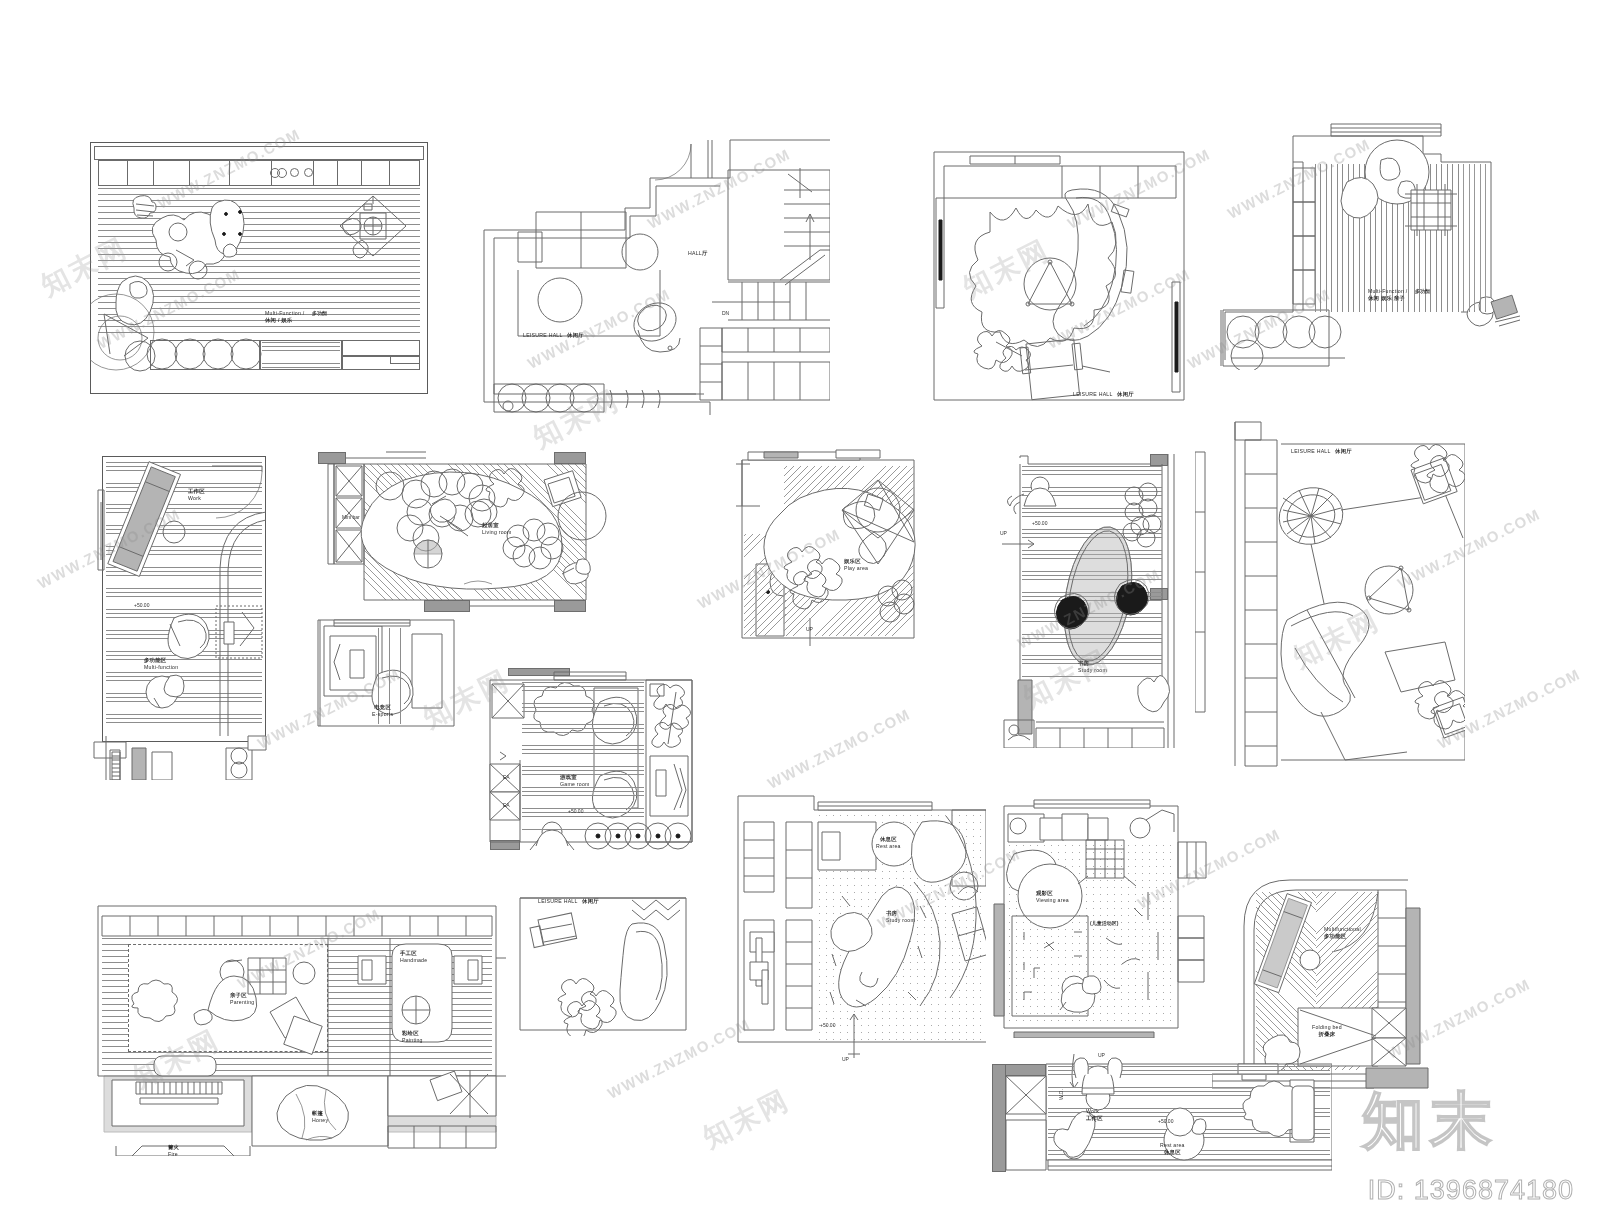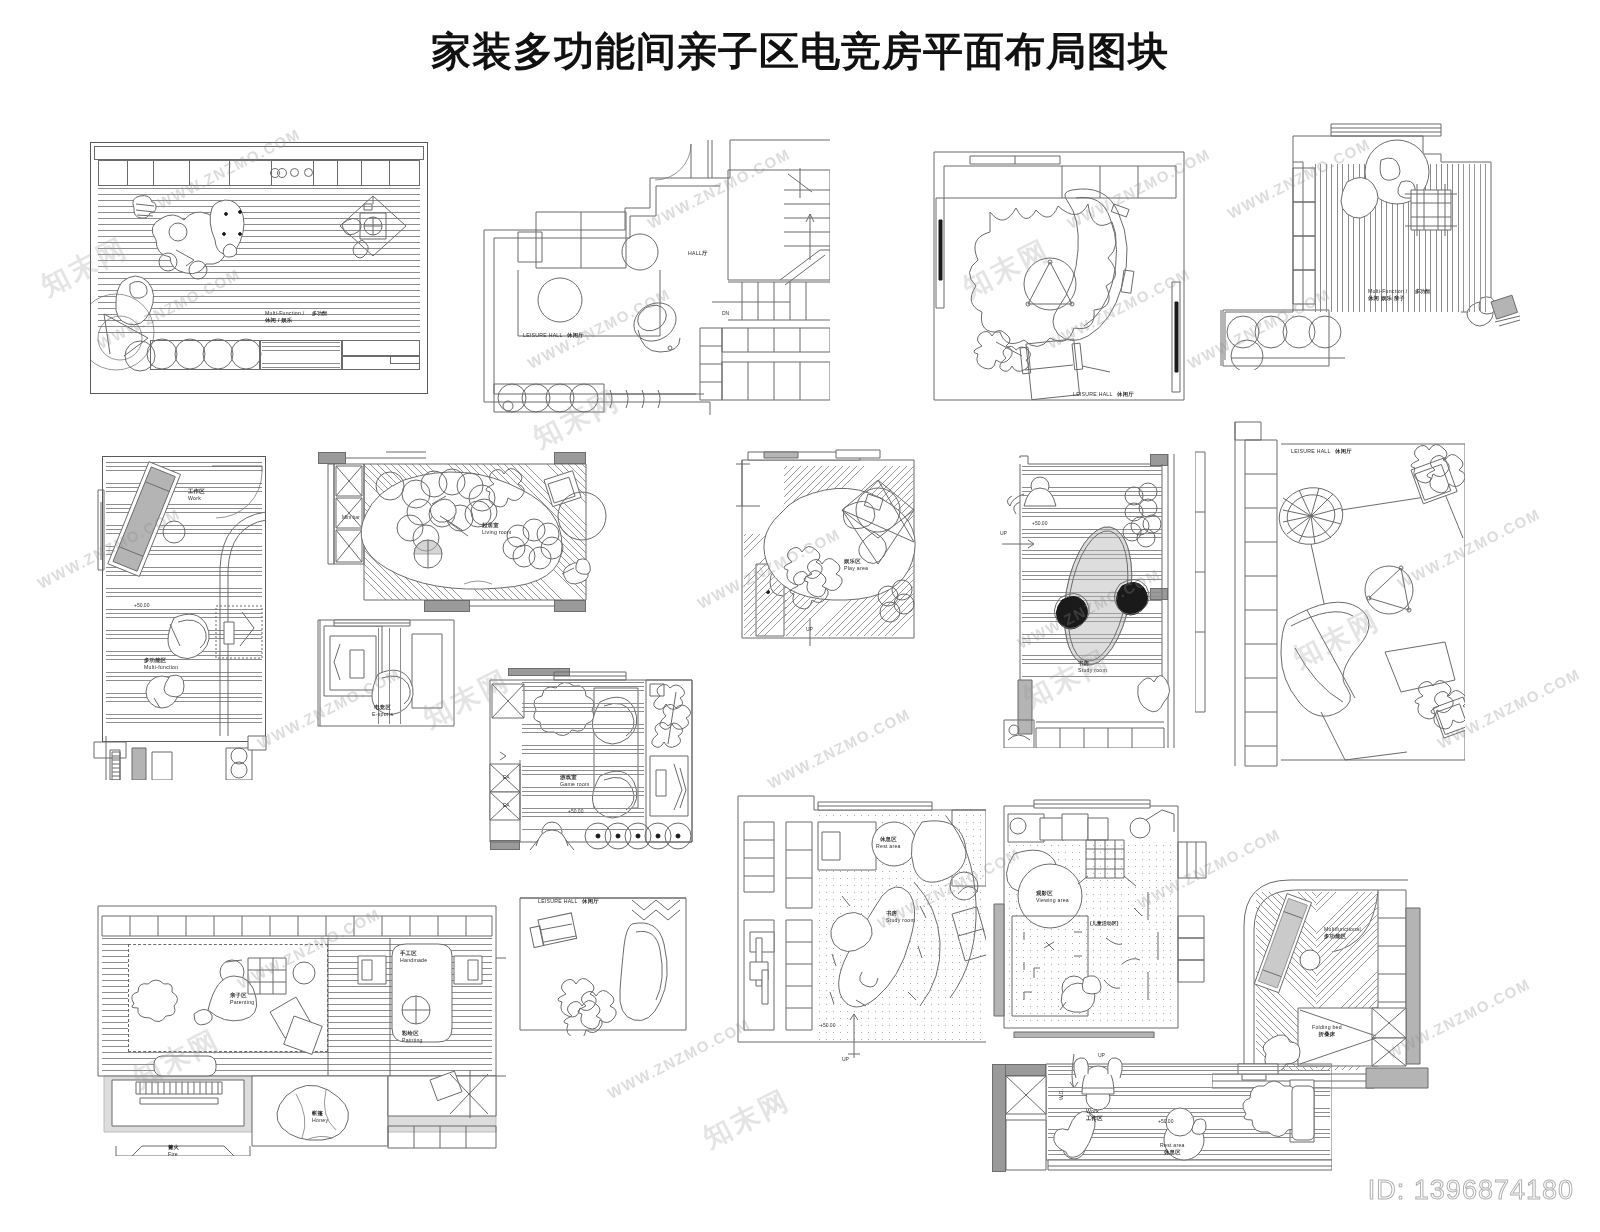--- a/index.html
+++ b/index.html
@@ -168,21 +168,20 @@
     -webkit-text-stroke: 1px rgba(150,150,150,0.75);
     font-family: "Liberation Sans", sans-serif;
     white-space: nowrap;
   }
 </style>
 </head>
 <body>
 
 <div id="page">
 
-  <div id="page-title">家装多功能间亲子区电竞房平面布局图块</div>
 
   <div class="plan" style="left:90px; top:142px; width:338px; height:252px;">
     <div class="wall-outer" style="border-width:1.4px;"></div>
 
     <div class="rect-nf" style="left:4px; top:4px; width:330px; height:14px;"></div>
     <div class="rect-nf" style="left:8px; top:18px; width:322px; height:26px;"></div>
     <div class="line" style="left:38px; top:18px; width:26px; transform:rotate(90deg); transform-origin:left top;"></div>
     <div class="line" style="left:64px; top:18px; width:26px; transform:rotate(90deg); transform-origin:left top;"></div>
     <div class="line" style="left:100px; top:18px; width:26px; transform:rotate(90deg); transform-origin:left top;"></div>
     <div class="line" style="left:140px; top:18px; width:26px; transform:rotate(90deg); transform-origin:left top;"></div>
@@ -1374,15 +1373,18 @@
 
   <div class="wm-cn" style="left:38px; top:248px; transform:rotate(-27deg);">知末网</div>
   <div class="wm-cn" style="left:530px; top:400px; transform:rotate(-27deg);">知末网</div>
   <div class="wm-cn" style="left:960px; top:250px; transform:rotate(-27deg);">知末网</div>
   <div class="wm-cn" style="left:1290px; top:620px; transform:rotate(-27deg);">知末网</div>
   <div class="wm-cn" style="left:420px; top:680px; transform:rotate(-27deg);">知末网</div>
   <div class="wm-cn" style="left:130px; top:1040px; transform:rotate(-27deg);">知末网</div>
   <div class="wm-cn" style="left:1020px; top:660px; transform:rotate(-27deg);">知末网</div>
   <div class="wm-cn" style="left:700px; top:1100px; transform:rotate(-27deg);">知末网</div>
 
+  <div id="logo-block">
+    <div class="zm">知末</div>
+  </div>
   <div id="id-text">ID: 1396874180</div>
 
 </div>
 
 </body></html>

